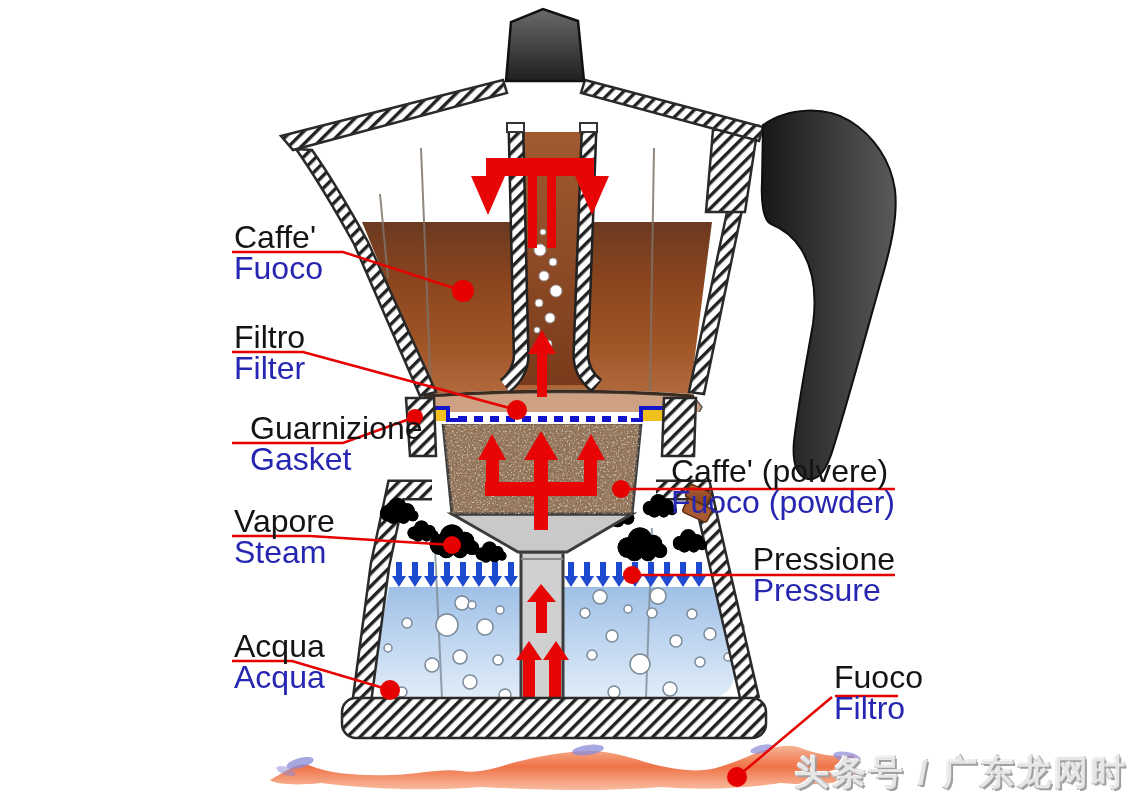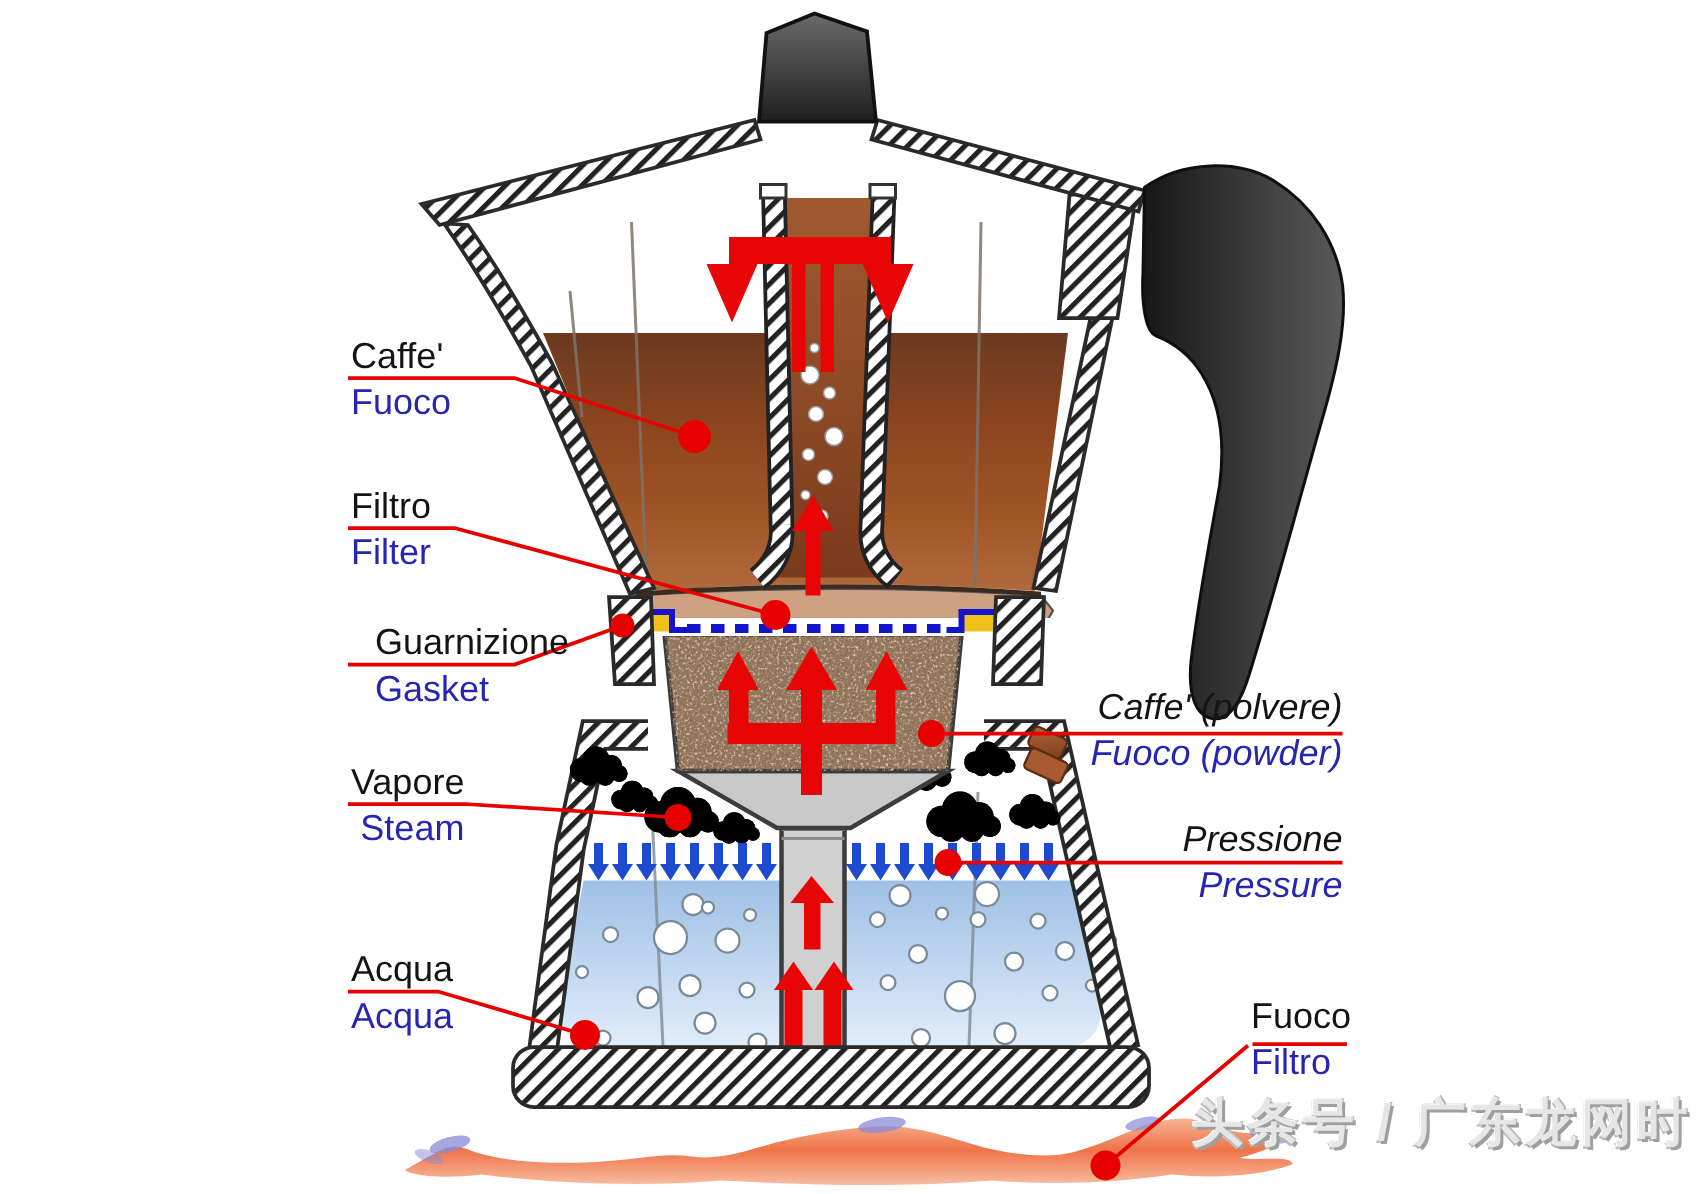--- a/index.html
+++ b/index.html
@@ -1,23 +1,23 @@
 <!DOCTYPE html>
 <html><head>
 <meta charset="utf-8">
 <style>
   html,body{margin:0;padding:0;background:#fff;}
   #stage{position:relative;width:1134px;height:796px;background:#ffffff;overflow:hidden;
          font-family:"Liberation Sans","DejaVu Sans",sans-serif;}
   #stage svg{position:absolute;left:0;top:0;}
-  .lbl{position:absolute;line-height:31px;font-size:24px;white-space:nowrap;}
+  .lbl{position:absolute;line-height:31px;font-size:32px;white-space:nowrap;}
   .lbl .it{display:block;color:#141414;}
   .lbl .en{display:block;color:#2626b2;}
-  .lbl.right{text-align:right;font-style:italic;}
-  #watermark{position:absolute;right:6px;top:726px;font-size:34px;font-weight:bold;
+  .lbl.right{}
+  #watermark{position:absolute;right:6px;top:750px;font-size:34px;font-weight:bold;
              letter-spacing:3px;color:#e6e6e6;
              text-shadow:2px 2px 0 #9f9f9f,-1px -1px 0 #ffffff,1px -1px 0 #bdbdbd,-1px 1px 0 #bdbdbd;}
   .leader{stroke:#e60000;stroke-width:2.5;fill:none;}
   .dot{fill:#e60000;}
   .redarrow{fill:#e80505;}
   .parrow{fill:#1e4ad0;}
   .bubble{fill:#ffffff;stroke:#7a8a99;stroke-width:1.5;}
   .facet{stroke:#7e8b96;stroke-width:2;opacity:.8;fill:none;}
   .facet-up{stroke:#7d7268;stroke-width:2;opacity:.85;fill:none;}
   .hatchshape{fill:url(#hatch);stroke:#2a2a2a;stroke-width:2.5;}
@@ -330,21 +330,21 @@
   <span class="en">Fuoco</span>
 </div>
 <div class="lbl" style="left:234px;top:322px;">
   <span class="it">Filtro</span>
   <span class="en">Filter</span>
 </div>
 <div class="lbl" style="left:250px;top:413px;">
   <span class="it">Guarnizione</span>
   <span class="en">Gasket</span>
 </div>
-<div class="lbl" style="left:234px;top:506px;text-align:right;">
+<div class="lbl" style="left:234px;top:506px;">
   <span class="it">Vapore</span>
   <span class="en">Steam</span>
 </div>
 <div class="lbl" style="left:234px;top:631px;text-align:center;">
   <span class="it">Acqua</span>
   <span class="en">Acqua</span>
 </div>
 <div class="lbl right" style="right:239px;top:456px;">
   <span class="it">Caffe' (polvere)</span>
   <span class="en">Fuoco (powder)</span>

